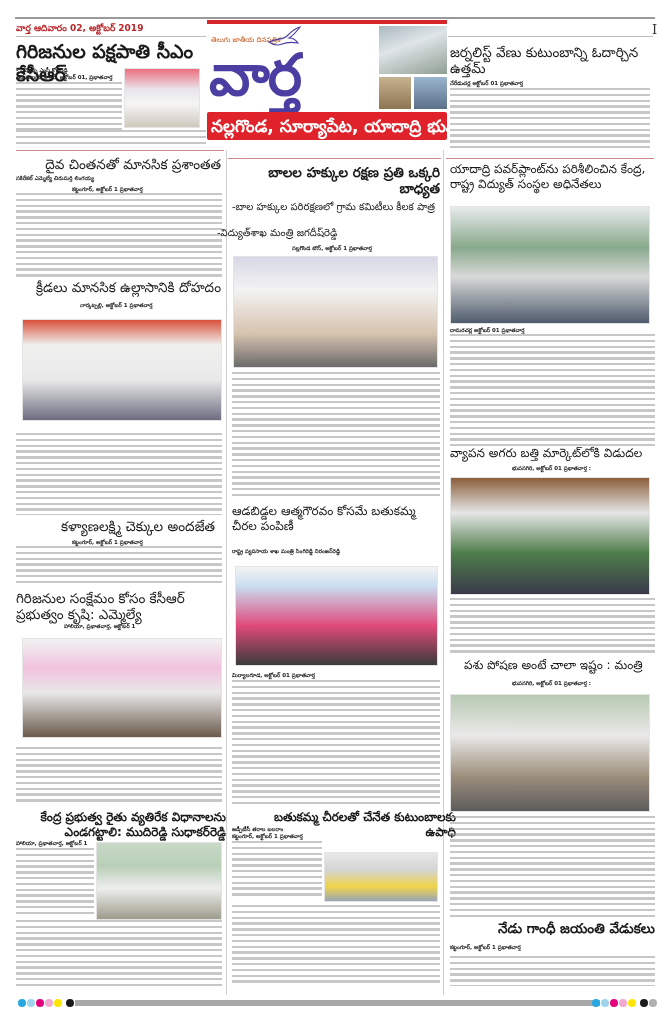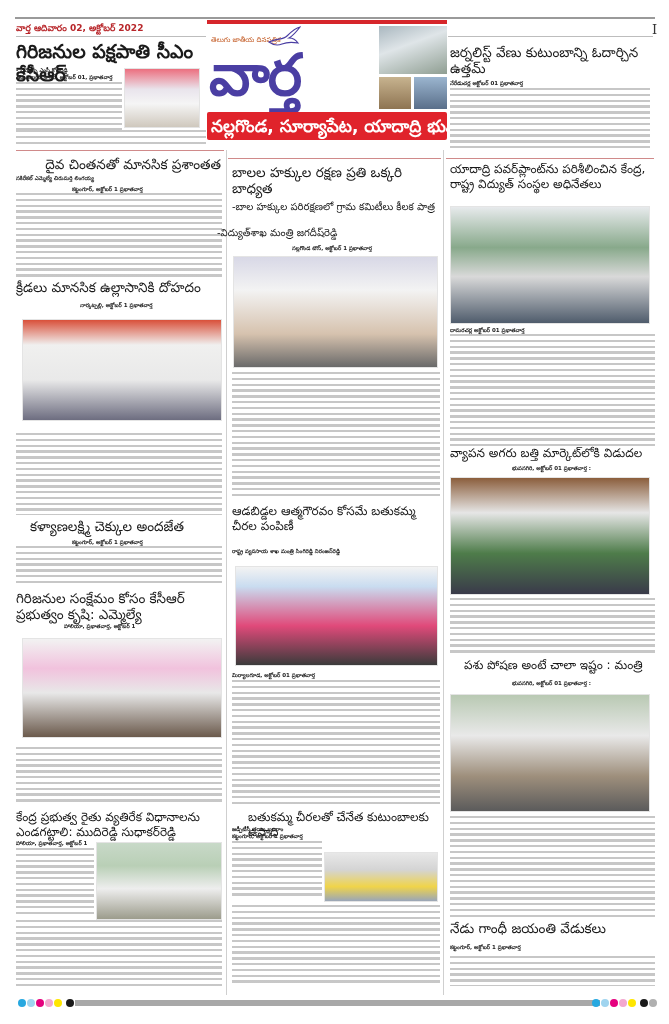--- a/index.html
+++ b/index.html
@@ -26,21 +26,21 @@
   
   .vrule { position: absolute; width: 1px; background: #cfcfcf; }
   .hrule-red { position: absolute; height: 1px; background: #d08a8a; }
   .hrule-gray { position: absolute; height: 1px; background: #bdbdbd; }
 
   
   .hl { position: absolute; font-family: "DejaVu Sans", sans-serif; color: #1a1a1a; line-height: 1.22; }
   .hl.xl { font-size: 19px; font-weight: bold; }
   .hl.l { font-size: 13.5px; }
   .hl.m { font-size: 12px; }
-  .hl.b { font-weight: normal; }
+  .hl.b { font-weight: bold; text-align: right; }
   .sub { position: absolute; font-size: 10px; line-height: 1.35; color: #1a1a1a; }
   .dateline { position: absolute; font-size: 5.5px; font-weight: bold; color: #222; }
 
   
   .body-text {
     position: absolute; font-size: 4.5px; line-height: 5.8px; color: transparent; overflow: hidden;
     background-image: repeating-linear-gradient(180deg, #9a9a9a 0px, #9a9a9a 2.4px, transparent 2.4px, transparent 5.8px);
     opacity: 0.55;
   }
 
@@ -58,21 +58,21 @@
   .ph-cattle { background: linear-gradient(180deg, #b9c9b3 0%, #e9e9e9 35%, #9e8f7c 70%, #5b5b5b 100%); }
 
   
   .reg-bar { position: absolute; top: 1000px; left: 75px; width: 525px; height: 6px; background: #a8a8a8; }
   .reg-dot { position: absolute; top: 999px; width: 8px; height: 8px; border-radius: 50%; }
 </style>
 </head>
 <body>
 
 <div class="top-rule"></div>
-<div class="date-line">వార్త ఆదివారం 02, అక్టోబర్ 2022</div>
+<div class="date-line">వార్త ఆదివారం 02, అక్టోబర్ 2019</div>
 <div class="page-marker">I</div>
 <div class="hrule-gray" style="left:16px;top:36px;width:190px;"></div>
 <div class="hrule-gray" style="left:448px;top:36px;width:205px;"></div>
 
 <div class="masthead">
   <div class="mast-redbar"></div>
   <div class="mast-tagline">తెలుగు జాతీయ దినపత్రిక</div>
   <svg class="mast-bird" viewBox="0 0 34 22">
     <path d="M2 16 C10 12 16 14 20 10 C24 6 28 2 33 1 C30 5 27 9 22 12 C26 12 29 14 31 17 C25 16 20 16 15 18 C10 20 6 19 2 16 Z" fill="none" stroke="#4a3ea3" stroke-width="1.2"></path>
   </svg>
@@ -98,26 +98,26 @@
 
 <div class="hl l" style="left:450px;top:44px;width:200px;">జర్నలిస్ట్ వేణు కుటుంబాన్ని ఓదార్చిన ఉత్తమ్</div>
 <div class="dateline" style="left:450px;top:80px;">నేరేడుచర్ల అక్టోబర్ 01 ప్రభాతవార్త</div>
 <div class="body-text" style="left:450px;top:88px;width:200px;height:64px;">[body text not legible at this resolution]</div>
 
 <div class="hl l" style="left:16px;top:156px;width:205px;text-align:right;">దైవ చింతనతో మానసిక ప్రశాంతత</div>
 <div class="dateline" style="left:16px;top:175px;">నకిరేకల్ ఎమ్మెల్యే చిరుమర్తి లింగయ్య</div>
 <div class="dateline" style="left:72px;top:186px;">కట్టంగూర్, అక్టోబర్ 1 ప్రభాతవార్త</div>
 <div class="body-text" style="left:16px;top:193px;width:206px;height:84px;">[body text not legible at this resolution]</div>
 
-<div class="hl l" style="left:16px;top:279px;width:205px;">క్రీడలు మానసిక ఉల్లాసానికి దోహదం</div>
+<div class="hl l" style="left:16px;top:279px;width:205px;text-align:right;">క్రీడలు మానసిక ఉల్లాసానికి దోహదం</div>
 <div class="dateline" style="left:80px;top:302px;">నార్కట్పల్లి, అక్టోబర్ 1 ప్రభాతవార్త</div>
 <div class="photo ph-crowd" style="left:22px;top:319px;width:200px;height:102px;"></div>
 <div class="body-text" style="left:16px;top:433px;width:206px;height:82px;">[body text not legible at this resolution]</div>
 
-<div class="hl l" style="left:30px;top:518px;width:205px;">కళ్యాణలక్ష్మి చెక్కుల అందజేత</div>
+<div class="hl l" style="left:10px;top:518px;width:205px;text-align:right;">కళ్యాణలక్ష్మి చెక్కుల అందజేత</div>
 <div class="dateline" style="left:72px;top:539px;">కట్టంగూర్, అక్టోబర్ 1 ప్రభాతవార్త</div>
 <div class="body-text" style="left:16px;top:546px;width:206px;height:40px;">[body text not legible at this resolution]</div>
 
 <div class="hl l" style="left:16px;top:590px;width:210px;">గిరిజనుల సంక్షేమం కోసం కేసీఆర్ ప్రభుత్వం కృషి: ఎమ్మెల్యే</div>
 <div class="dateline" style="left:64px;top:623px;">హాలియా, ప్రభాతవార్త, అక్టోబర్ 1</div>
 <div class="photo ph-office" style="left:22px;top:638px;width:200px;height:100px;"></div>
 <div class="body-text" style="left:16px;top:747px;width:206px;height:58px;">[body text not legible at this resolution]</div>
 
 <div class="hl m b" style="left:16px;top:810px;width:210px;">కేంద్ర ప్రభుత్వ రైతు వ్యతిరేక విధానాలను ఎండగట్టాలి: ముదిరెడ్డి సుధాకర్‌రెడ్డి</div>
 <div class="dateline" style="left:16px;top:840px;">హాలియా, ప్రభాతవార్త, అక్టోబర్ 1</div>

